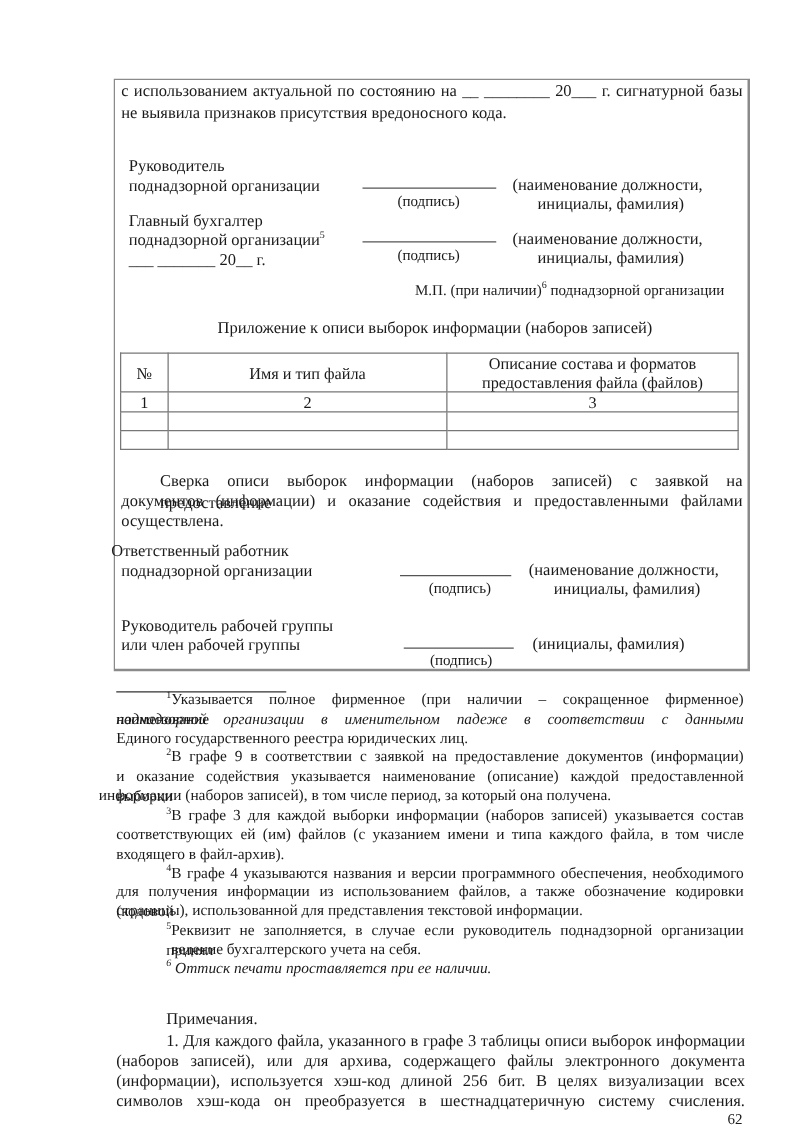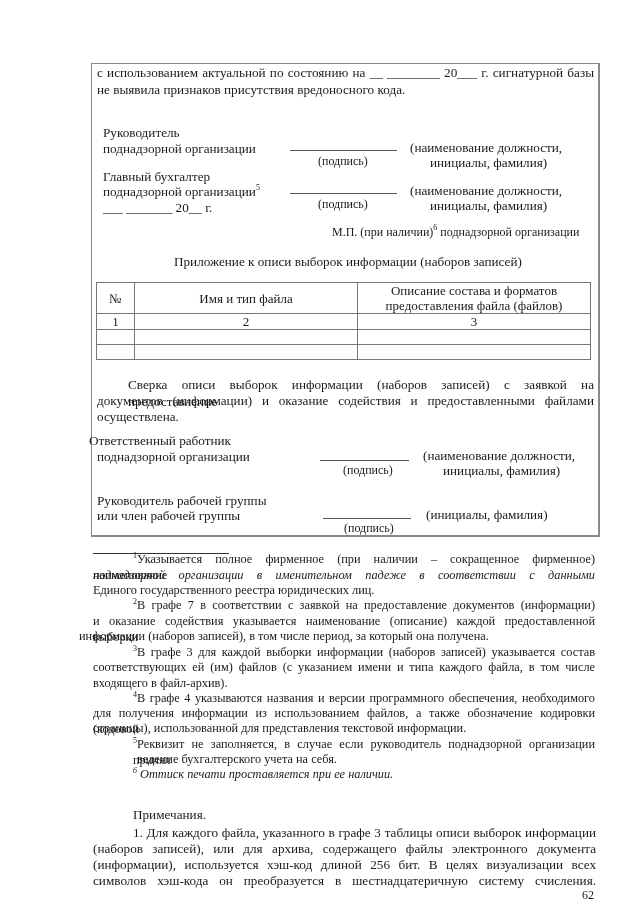--- a/index.html
+++ b/index.html
@@ -146,21 +146,21 @@
 <div class="sig-line" style="left:323px; top:518px; width:88px;"></div>
 <div class="abs small" style="left:344px; top:520px;">(подпись)</div>
 <div class="abs" style="left:426px; top:506px;">(инициалы, фамилия)</div>
 
 <div class="fn-sep"></div>
 
 <div class="justify fn" style="left:93px; top:552px; width:502px; text-indent:40px;"><sup>1</sup><span>Указывается полное фирменное (при наличии – сокращенное фирменное) наименование</span></div>
 <div class="justify fn" style="left:93px; top:568px; width:502px;font-style:italic;">поднадзорной организации в именительном падеже в соответствии с данными</div>
 <div class="abs fn" style="left:93px; top:583px;">Единого государственного реестра юридических лиц.</div>
 
-<div class="justify fn" style="left:133px; top:598px; width:462px;"><sup>2</sup><span>В графе 7 в соответствии с заявкой на предоставление документов (информации)</span></div>
+<div class="justify fn" style="left:133px; top:598px; width:462px;"><sup>2</sup><span>В графе 9 в соответствии с заявкой на предоставление документов (информации)</span></div>
 <div class="justify fn" style="left:93px; top:614px; width:502px;">и оказание содействия указывается наименование (описание) каждой предоставленной выборки</div>
 <div class="abs fn" style="left:79px; top:629px;">информации (наборов записей), в том числе период, за который она получена.</div>
 
 <div class="justify fn" style="left:133px; top:645px; width:462px;"><sup>3</sup><span>В графе 3 для каждой выборки информации (наборов записей) указывается состав</span></div>
 <div class="justify fn" style="left:93px; top:660px; width:502px;">соответствующих ей (им) файлов (с указанием имени и типа каждого файла, в том числе</div>
 <div class="abs fn" style="left:93px; top:676px;">входящего в файл-архив).</div>
 
 <div class="justify fn" style="left:133px; top:691px; width:462px;"><sup>4</sup><span>В графе 4 указываются названия и версии программного обеспечения, необходимого</span></div>
 <div class="justify fn" style="left:93px; top:706px; width:502px;">для получения информации из использованием файлов, а также обозначение кодировки (кодовой</div>
 <div class="abs fn" style="left:93px; top:721px;">страницы), использованной для представления текстовой информации.</div>

